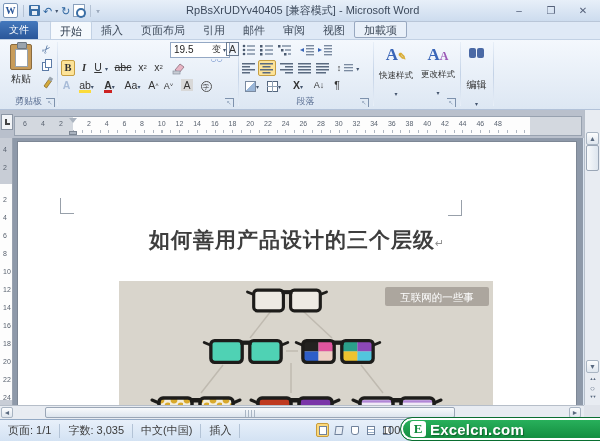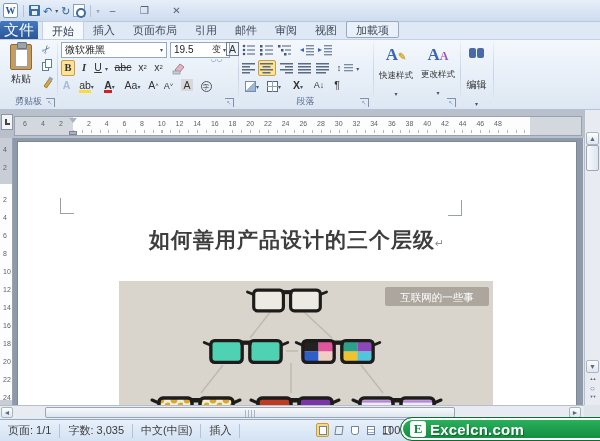--- a/index.html
+++ b/index.html
@@ -26,21 +26,21 @@
     border:2px solid #3a6ea5; border-radius:50%; background:rgba(255,255,255,.6); }
   .tb-title { flex:1; text-align:center; font-size:11px; color:#3d4a5c; white-space:nowrap; overflow:hidden; }
   .win-controls { display:flex; padding-right:4px; gap:6px; }
   .winbtn { width:26px; height:15px; text-align:center; font-size:10px; line-height:14px; color:#55617a;
     border:1px solid transparent; border-radius:2px; }
 
   
   .tabrow { position:absolute; left:0; top:22px; width:600px; height:18px; background:#dfe9f6;
     display:flex; align-items:flex-end; border-bottom:1px solid #c2d1e4; }
   .file-tab { width:38px; height:18px; background:linear-gradient(#4579bd,#2a5699);
-    color:#fff; font-size:15px; text-align:center; line-height:18px; border-radius:2px 2px 0 0; margin-right:4px; }
+    color:#fff; font-size:10px; text-align:center; line-height:18px; border-radius:2px 2px 0 0; margin-right:12px; }
   .tab { height:18px; padding:0 9px; font-size:11px; line-height:18px; color:#3e4a5a; white-space:nowrap; }
   .tab.active { background:#f5f9fd; border:1px solid #c2d1e4; border-bottom:none; border-radius:2px 2px 0 0; color:#2c3a4c; }
   .tab.boxed { border:1px solid #98a8c0; background:#e9f0f9; height:17px; line-height:16px; border-radius:2px; margin-bottom:1px; }
 
   
   .ribbon { position:absolute; left:0; top:40px; width:600px; height:70px;
     background:linear-gradient(#f4f8fd,#dde7f3); border-bottom:1px solid #b2c2d9; }
   .gsep { position:absolute; top:2px; width:1px; height:64px; background:linear-gradient(#e8eff8,#c3d2e6,#e8eff8); }
   .group { position:absolute; top:0; height:70px; }
   .gfoot { position:absolute; left:0; right:0; bottom:2px; text-align:center; font-size:9px; color:#5f7396; }
@@ -166,20 +166,21 @@
       <span class="word-logo">W</span>
       <span class="qat-sep"></span>
       <span class="floppy"></span>
       <span class="qbtn">↶</span>
       <span class="tiny-arrow">▾</span>
       <span class="qbtn">↻</span>
       <span class="preview-ic"></span>
       <span class="qat-sep"></span>
       <span class="tiny-arrow">▿</span>
     </div>
+    <div class="tb-title">RpBsXrUDYv40405 [兼容模式] - Microsoft Word</div>
     <div class="win-controls">
       <span class="winbtn">‒</span>
       <span class="winbtn">❐</span>
       <span class="winbtn">✕</span>
     </div>
   </div>
 
   <div class="tabrow">
     <div class="file-tab">文件</div>
     <div class="tab active">开始</div>
@@ -209,24 +210,20 @@
       <span class="mini-ic copy-ic" style="left:42px;top:19px"><i></i><b></b></span>
       <svg class="mini-ic" style="left:41px;top:36px" width="13" height="13">
         <path d="M3,10 L8,3 L10.5,5 L5.5,12 Z" fill="#d4aa3c" stroke="#8a6d2b" stroke-width="0.8"></path>
         <rect x="7.5" y="1" width="4" height="3.5" fill="#9aa4ae" transform="rotate(35 9 3)"></rect>
       </svg>
       <div class="gfoot">剪贴板</div>
       <span class="launcher" style="left:46px">↘</span>
     </div>
 
     <div class="group" style="left:57px;width:181px">
-      <div class="combo" style="left:4px;top:2px;width:106px">
-        <span>微软雅黑</span>
-        <span class="tiny-arrow">▾</span>
-      </div>
       <div class="combo" style="left:113px;top:2px;width:60px">
         <span>19.5</span>
         <span class="tiny-arrow">▾</span>
       </div>
       <div class="rbtn" style="left:152px;top:1px;width:15px">
         <span style="font-size:9px">变</span>
         <span class="wave">◡◡</span>
       </div>
       <div class="rbtn" style="left:168px;top:2px;width:15px">
         <span class="boxed-a">A</span>

